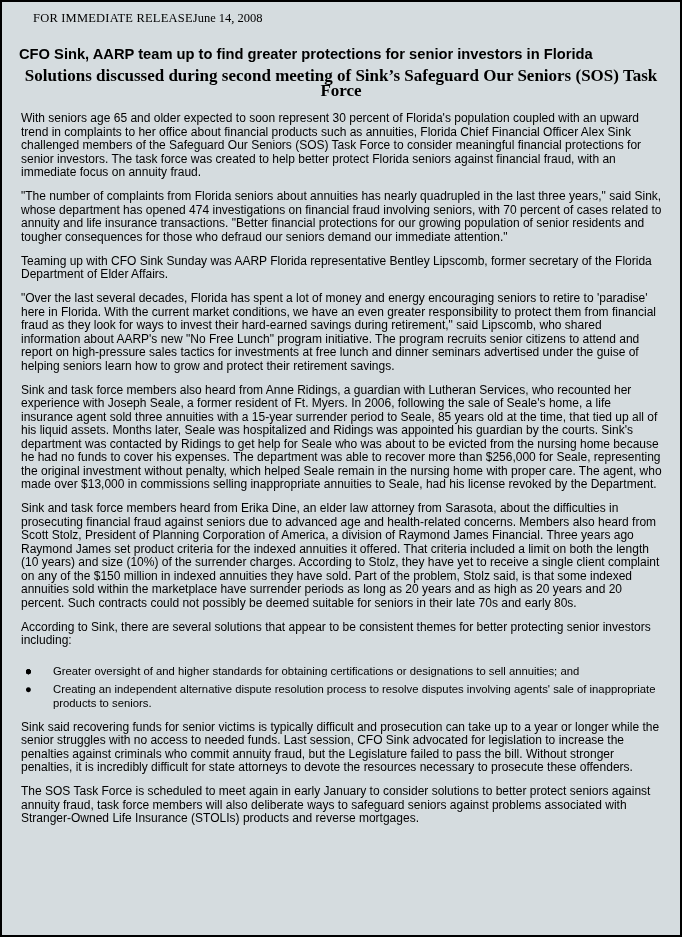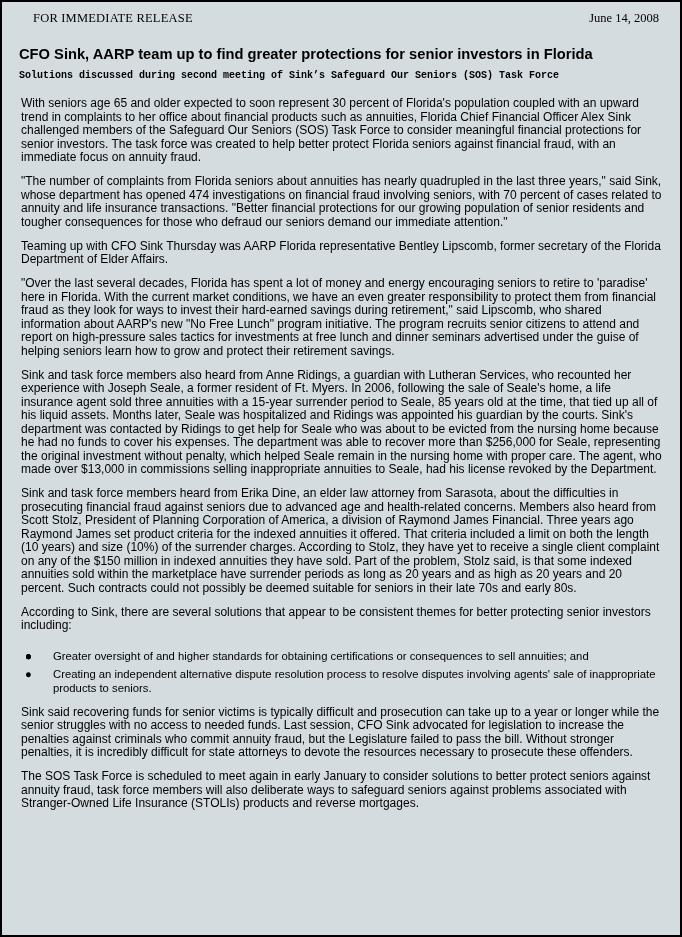--- a/index.html
+++ b/index.html
@@ -25,21 +25,21 @@
     top: 0;
     right: 0;
     bottom: 0;
     padding: 9px 17px 0 17px;
     box-sizing: border-box;
   }
 
   
   .release-header {
     display: flex;
-    justify-content: space-between;
+    justify-content: flex-start;
     align-items: baseline;
     font-family: "Liberation Serif", serif;
     font-size: 12.5px;
     color: #000;
     padding: 0 1px 0 14px;
     margin-bottom: 19px;
   }
   .release-header .left {
     letter-spacing: 0.2px;
   }
@@ -50,23 +50,24 @@
   
   .doc-title {
     font-family: "Liberation Sans", sans-serif;
     font-weight: bold;
     font-size: 14.7px;
     color: #000;
     margin: 0 0 5px 0;
     line-height: 18px;
   }
   .doc-subtitle {
-    font-family: Liberation Mono, monospace;
+    text-align: center;
+    font-family: Liberation Serif, serif;
     font-weight: bold;
-    font-size: 10px;
+    font-size: 17px;
     color: #000;
     margin: 0 0 14px 0;
     line-height: 15px;
   }
 
   
   .body-area {
     padding: 0 1px 0 2px;
   }
   p.para {
@@ -117,40 +118,40 @@
       <span class="right">June 14, 2008</span>
     </div>
 
     <h1 class="doc-title">CFO Sink, AARP team up to find greater protections for senior investors in Florida</h1>
     <h2 class="doc-subtitle">Solutions discussed during second meeting of Sink’s Safeguard Our Seniors (SOS) Task Force</h2>
 
     <div class="body-area">
 
       <p class="para">With seniors age 65 and older expected to soon represent 30 percent of Florida's population coupled with an upward trend in complaints to her office about financial products such as annuities, Florida Chief Financial Officer Alex Sink challenged members of the Safeguard Our Seniors (SOS) Task Force to consider meaningful financial protections for senior investors. The task force was created to help better protect Florida seniors against financial fraud, with an immediate focus on annuity fraud.</p>
       <p class="para">"The number of complaints from Florida seniors about annuities has nearly quadrupled in the last three years," said Sink, whose department has opened 474 investigations on financial fraud involving seniors, with 70 percent of cases related to annuity and life insurance transactions. "Better financial protections for our growing population of senior residents and tougher consequences for those who defraud our seniors demand our immediate attention."</p>
-      <p class="para">Teaming up with CFO Sink Thursday was AARP Florida representative Bentley Lipscomb, former secretary of the Florida Department of Elder Affairs.</p>
+      <p class="para">Teaming up with CFO Sink Sunday was AARP Florida representative Bentley Lipscomb, former secretary of the Florida Department of Elder Affairs.</p>
       <p class="para">"Over the last several decades, Florida has spent a lot of money and energy encouraging seniors to retire to 'paradise' here in Florida. With the current market conditions, we have an even greater responsibility to protect them from financial fraud as they look for ways to invest their hard-earned savings during retirement," said Lipscomb, who shared information about AARP's new "No Free Lunch" program initiative. The program recruits senior citizens to attend and report on high-pressure sales tactics for investments at free lunch and dinner seminars advertised under the guise of helping seniors learn how to grow and protect their retirement savings.</p>
       <p class="para">Sink and task force members also heard from Anne Ridings, a guardian with Lutheran Services, who recounted her experience with Joseph Seale, a former resident of Ft. Myers. In 2006, following the sale of Seale's home, a life insurance agent sold three annuities with a 15-year surrender period to Seale, 85 years old at the time, that tied up all of his liquid assets. Months later, Seale was hospitalized and Ridings was appointed his guardian by the courts. Sink's department was contacted by Ridings to get help for Seale who was about to be evicted from the nursing home because he had no funds to cover his expenses. The department was able to recover more than $256,000 for Seale, representing the original investment without penalty, which helped Seale remain in the nursing home with proper care. The agent, who made over $13,000 in commissions selling inappropriate annuities to Seale, had his license revoked by the Department.</p>
       <p class="para">Sink and task force members heard from Erika Dine, an elder law attorney from Sarasota, about the difficulties in prosecuting financial fraud against seniors due to advanced age and health-related concerns. Members also heard from Scott Stolz, President of Planning Corporation of America, a division of Raymond James Financial. Three years ago Raymond James set product criteria for the indexed annuities it offered. That criteria included a limit on both the length (10 years) and size (10%) of the surrender charges. According to Stolz, they have yet to receive a single client complaint on any of the $150 million in indexed annuities they have sold. Part of the problem, Stolz said, is that some indexed annuities sold within the marketplace have surrender periods as long as 20 years and as high as 20 years and 20 percent. Such contracts could not possibly be deemed suitable for seniors in their late 70s and early 80s.</p>
 
       <p class="para tight">According to Sink, there are several solutions that appear to be consistent themes for better protecting senior investors including:</p>
 
       <ul class="bullets">
         <li>
           <span class="bullet-dot">●</span>
         </li>
         <li>
           <span class="bullet-dot">●</span>
         </li>
         <li>
           <span class="bullet-dot">●</span>
         </li>
         <li>
           <span class="bullet-dot">●</span>
-          <span>Greater oversight of and higher standards for obtaining certifications or consequences to sell annuities; and</span>
+          <span>Greater oversight of and higher standards for obtaining certifications or designations to sell annuities; and</span>
         </li>
         <li>
           <span class="bullet-dot">●</span>
           <span>Creating an independent alternative dispute resolution process to resolve disputes involving agents' sale of inappropriate products to seniors.</span>
         </li>
       </ul>
 
       <p class="para">Sink said recovering funds for senior victims is typically difficult and prosecution can take up to a year or longer while the senior struggles with no access to needed funds. Last session, CFO Sink advocated for legislation to increase the penalties against criminals who commit annuity fraud, but the Legislature failed to pass the bill. Without stronger penalties, it is incredibly difficult for state attorneys to devote the resources necessary to prosecute these offenders.</p>
       <p class="para">The SOS Task Force is scheduled to meet again in early January to consider solutions to better protect seniors against annuity fraud, task force members will also deliberate ways to safeguard seniors against problems associated with Stranger-Owned Life Insurance (STOLIs) products and reverse mortgages.</p>
 

